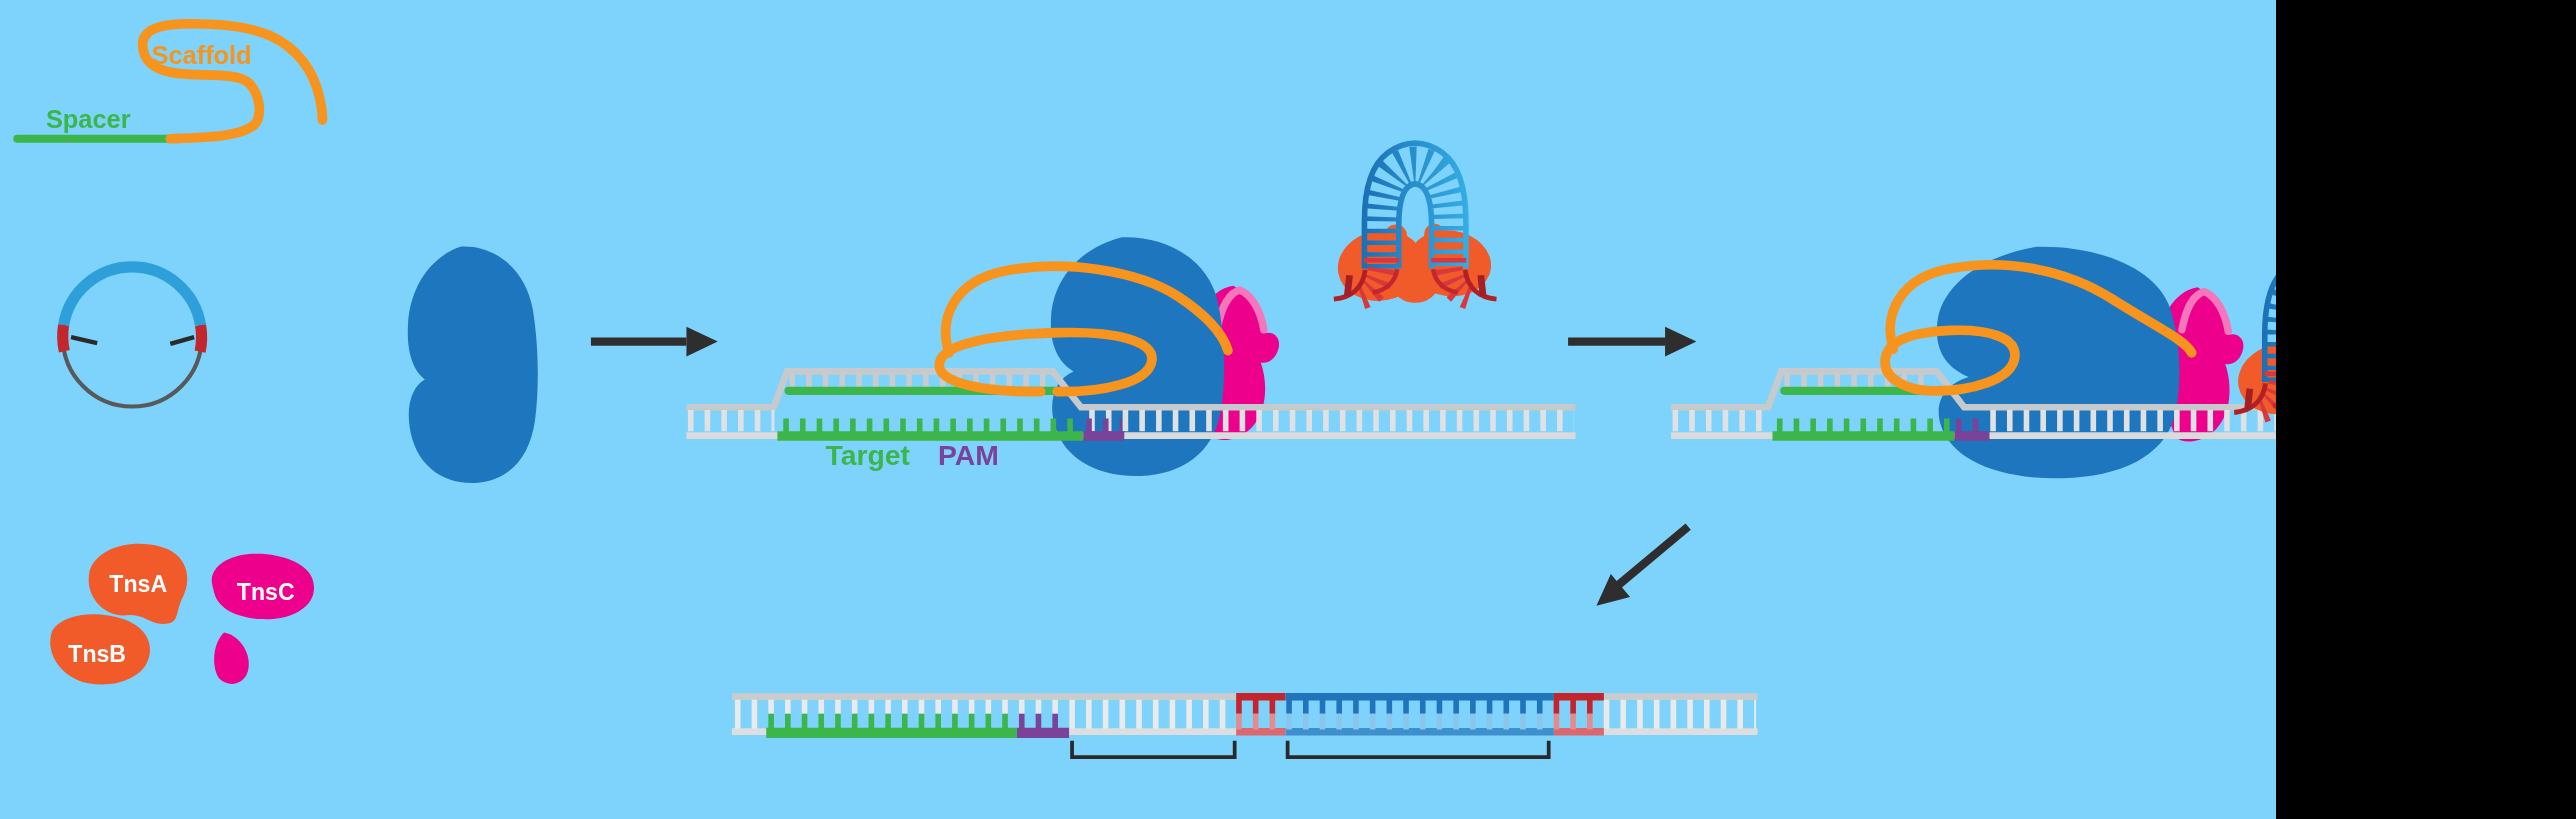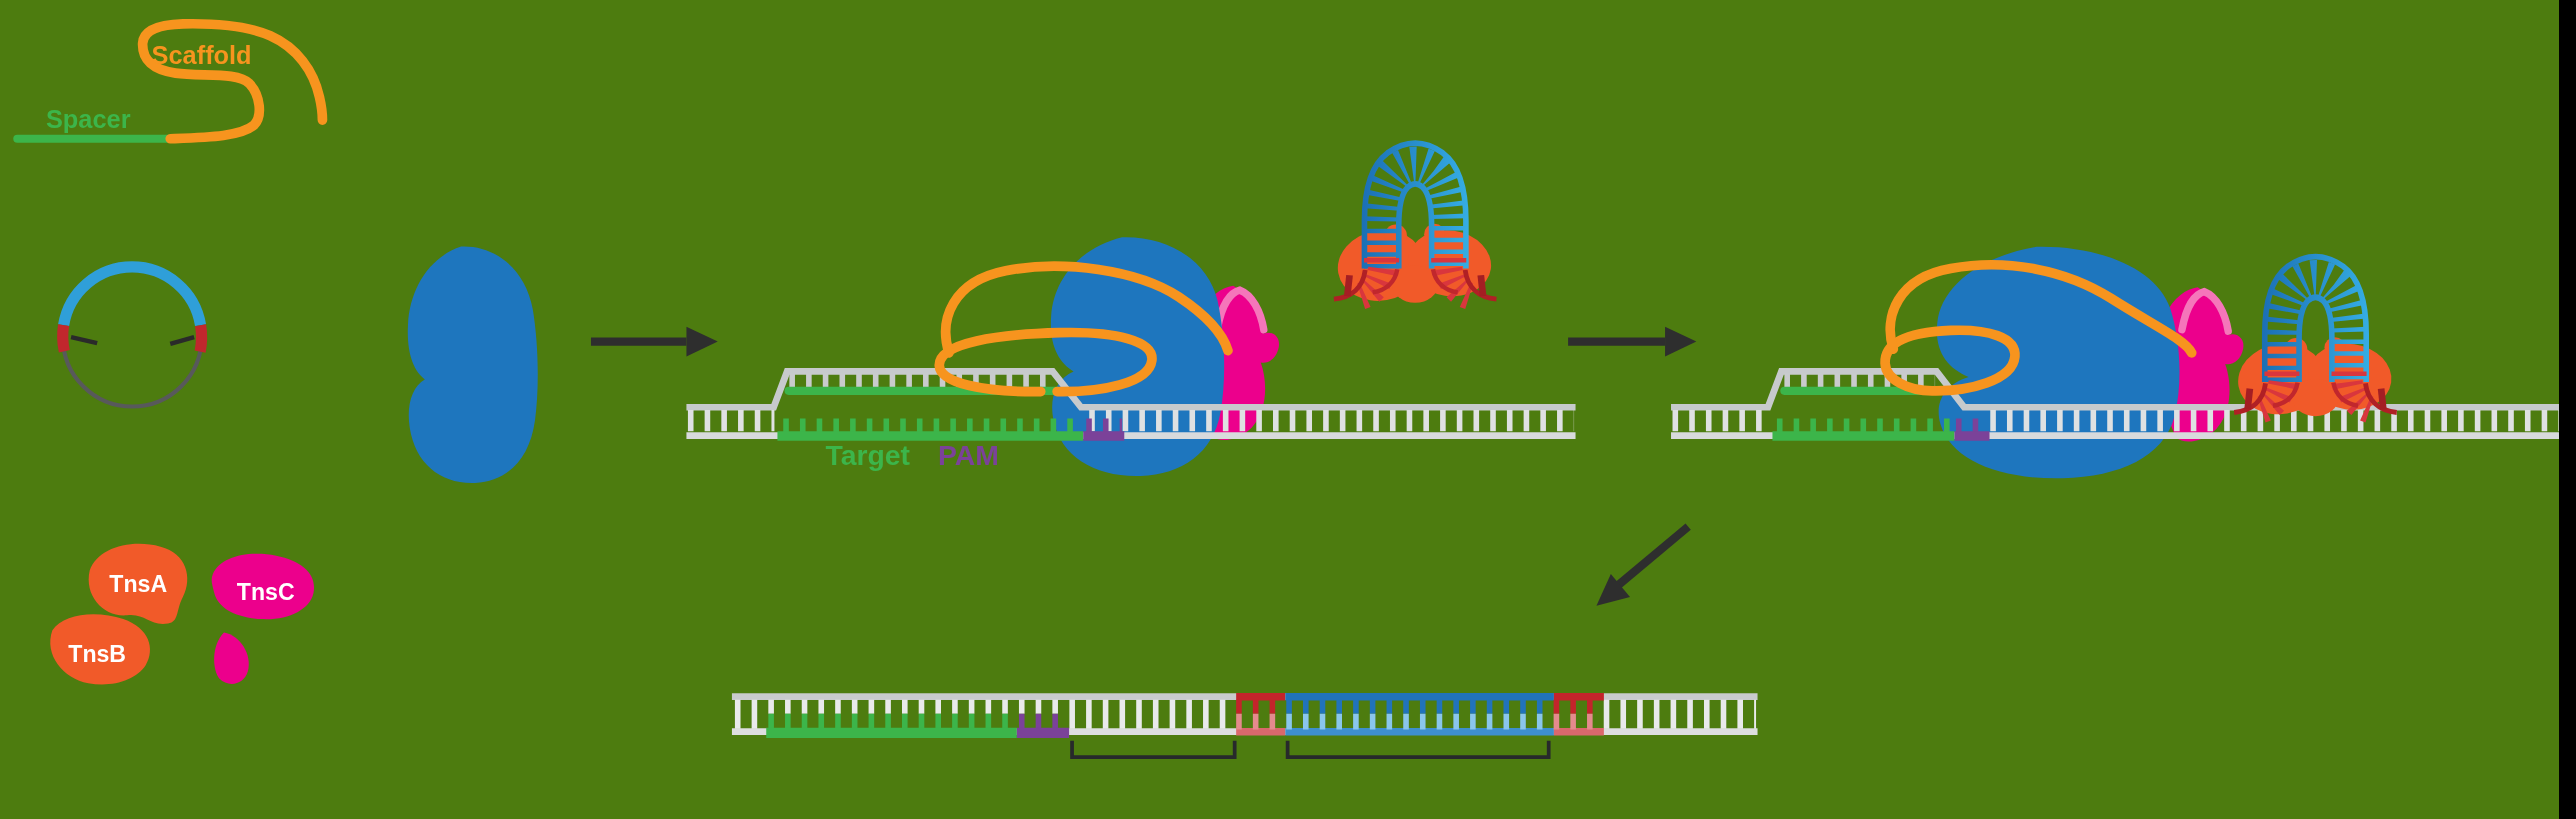--- a/index.html
+++ b/index.html
@@ -1,16 +1,16 @@
 <!DOCTYPE html>
 <html style="font-size:12px"><head>
 <meta charset="utf-8">
 <style>
   html,body{margin:0;padding:0;background:#000;}
-  .stage{position:relative;width:2559px;height:819px;background:#4d7c0f;overflow:hidden;}
+  .stage{position:relative;width:2276px;height:819px;background:#7dd3fc;overflow:hidden;}
   svg{display:block}
   text{font-family:"Liberation Sans","DejaVu Sans",sans-serif;font-weight:bold;}
   .rail{fill:none;stroke-linecap:butt}
   .rung{fill:none;stroke-dasharray:7.5 14.9;stroke-linecap:butt}
   .orna{fill:none;stroke:#F7941E;stroke-width:13;stroke-linecap:round}
   .arrow{stroke:#2E2E2E;stroke-width:11;fill:none}
   .ahead{fill:#2E2E2E}
   .bracket{fill:none;stroke:#27292B;stroke-width:5}
 </style>
 </head>

